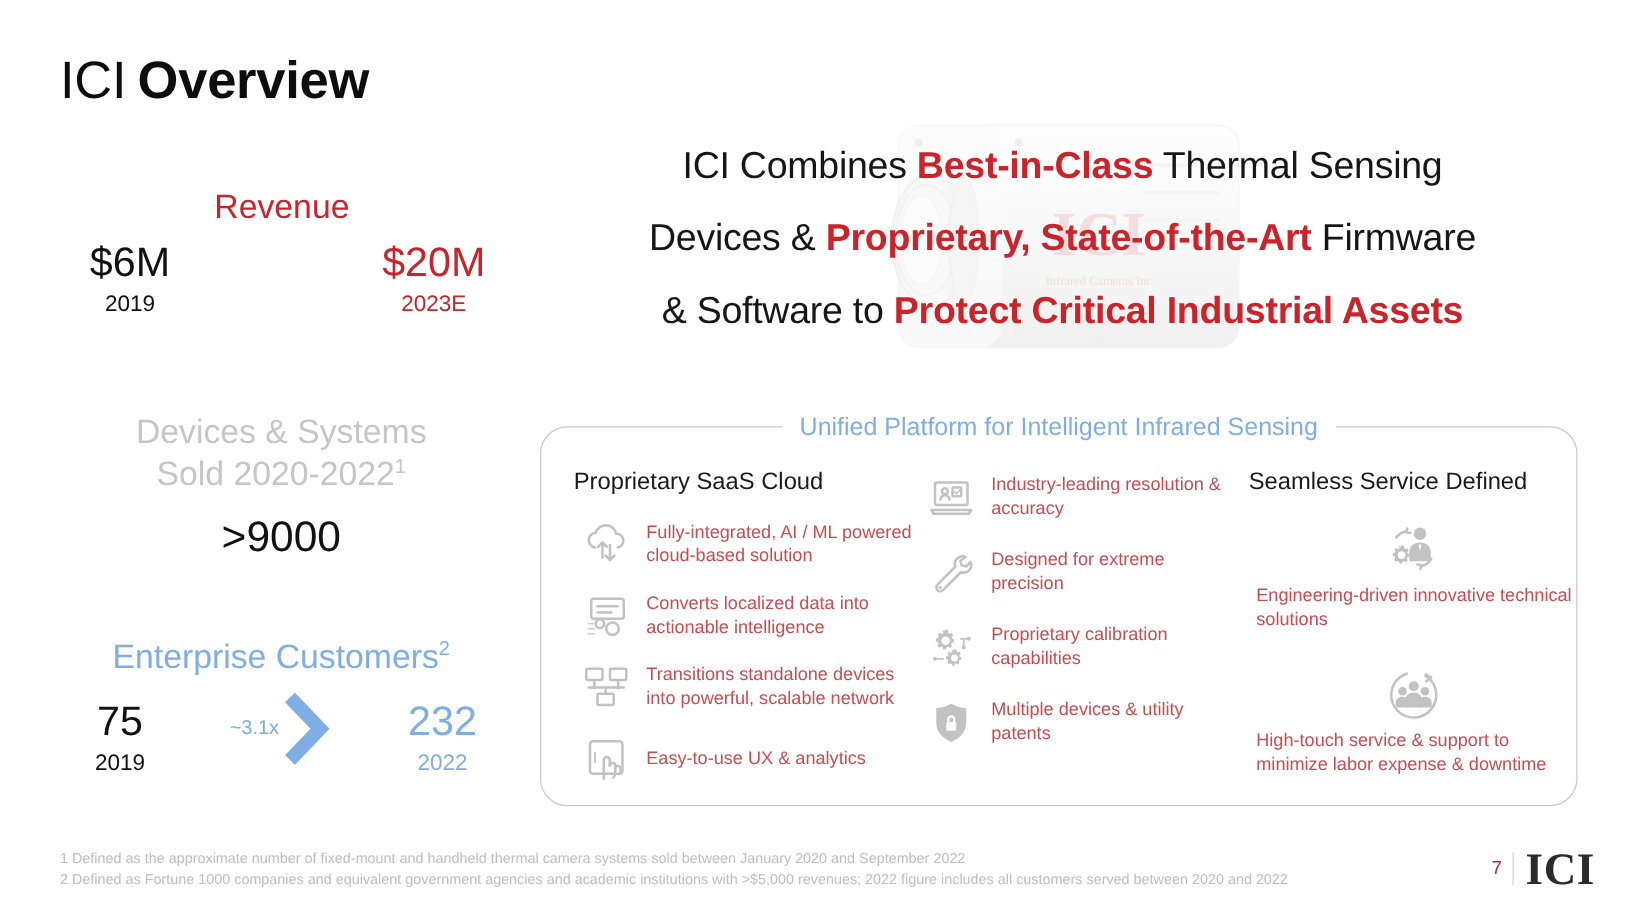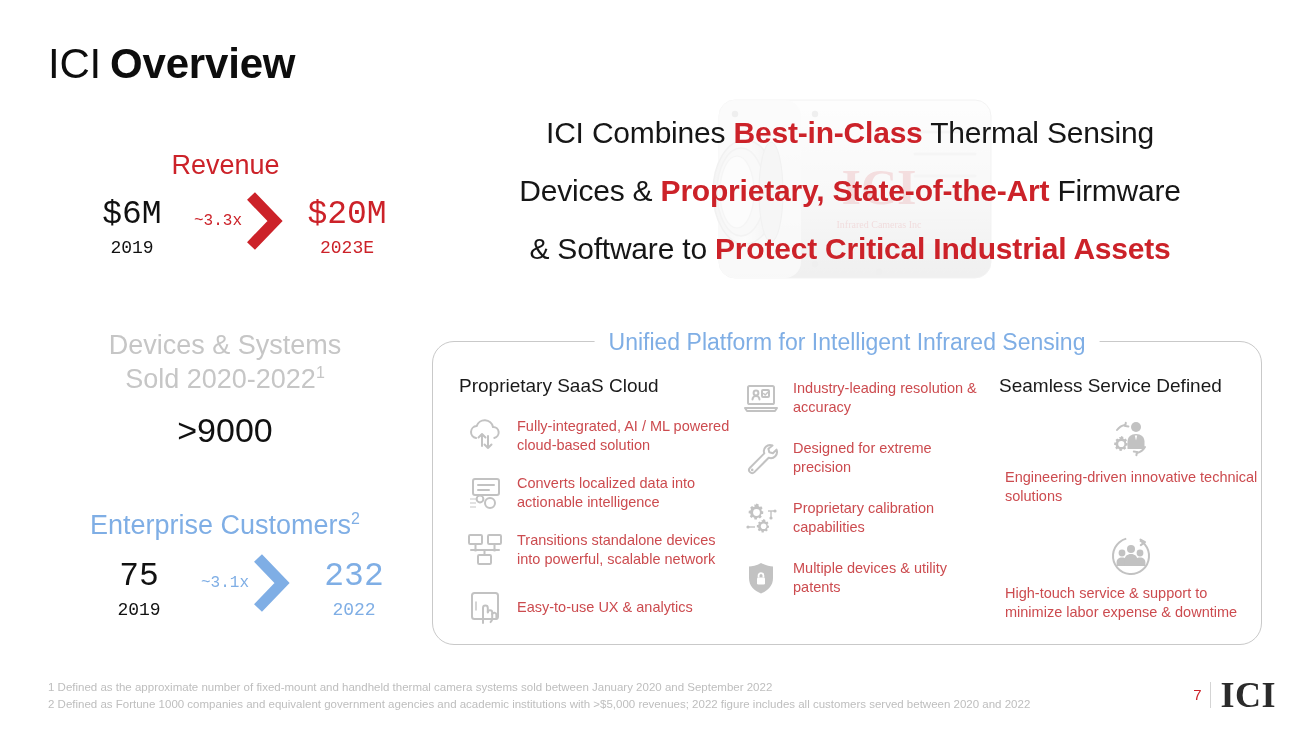--- a/index.html
+++ b/index.html
@@ -40,23 +40,22 @@
     font-size: 27px;
     font-weight: 400;
     line-height: 34px;
     white-space: nowrap;
   }
   .stat-heading sup { font-size: 16px; vertical-align: super; line-height: 0; }
 
   .stat-row {
     display: flex;
     align-items: center;
-    justify-content: flex-end;
-    gap: 6px;
-    font-family: Liberation Mono, monospace;
+    justify-content: space-between;
+    gap: 20px;
   }
   .stat-side { width: 112px; }
   .stat-value {
     font-size: 33px;
     font-weight: 400;
     line-height: 40px;
     white-space: nowrap;
   }
   .stat-year {
     font-size: 18px;
@@ -142,21 +141,21 @@
     border-radius: 22px;
     box-sizing: border-box;
   }
   #panel-title {
     position: absolute;
     left: 50%;
     top: -14px;
     transform: translateX(-50%);
     background: #ffffff;
     padding: 0 14px;
-    font-size: 23px;
+    font-size: 20px;
     line-height: 28px;
     color: #7FAEE5;
     white-space: nowrap;
   }
   #panel-columns {
     position: absolute;
     left: 0;
     top: 32px;
     width: 830px;
     display: flex;
@@ -245,26 +244,20 @@
   <div id="slide-title">
     <span class="light">ICI</span><span class="bold">Overview</span>
   </div>
 
   <div class="stat-block" id="revenue-block">
     <div class="stat-heading c-red">Revenue</div>
     <div class="stat-row">
       <div class="stat-side">
         <div class="stat-value c-black">$6M</div>
         <div class="stat-year c-black">2019</div>
-      </div>
-      <div class="stat-mid">
-        <div class="stat-mult c-red">~3.3x</div>
-        <svg class="chev" width="42" height="62" viewBox="0 0 42 62">
-          <path d="M8 6 L32 31 L8 56" fill="none" stroke="#CC2229" stroke-width="11" stroke-linecap="butt" stroke-linejoin="miter"></path>
-        </svg>
       </div>
       <div class="stat-side">
         <div class="stat-value c-red">$20M</div>
         <div class="stat-year c-red">2023E</div>
       </div>
     </div>
   </div>
 
   <div class="stat-block" id="devices-block">
     <div class="stat-heading c-grey">Devices &amp; Systems</div>

